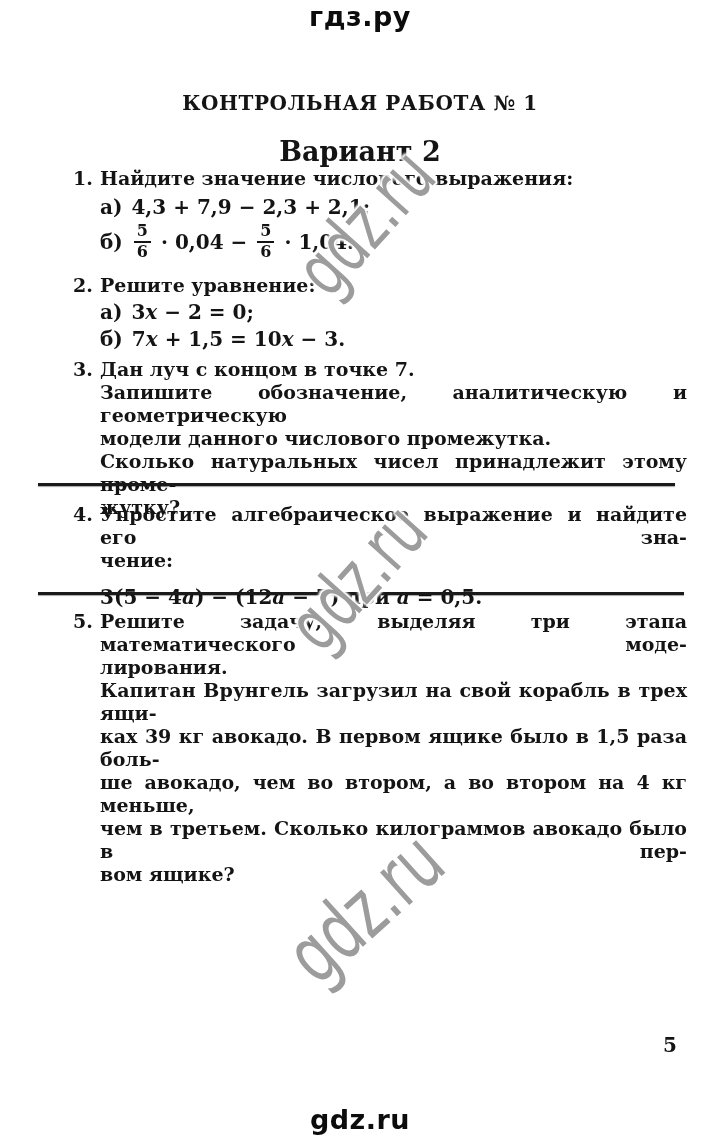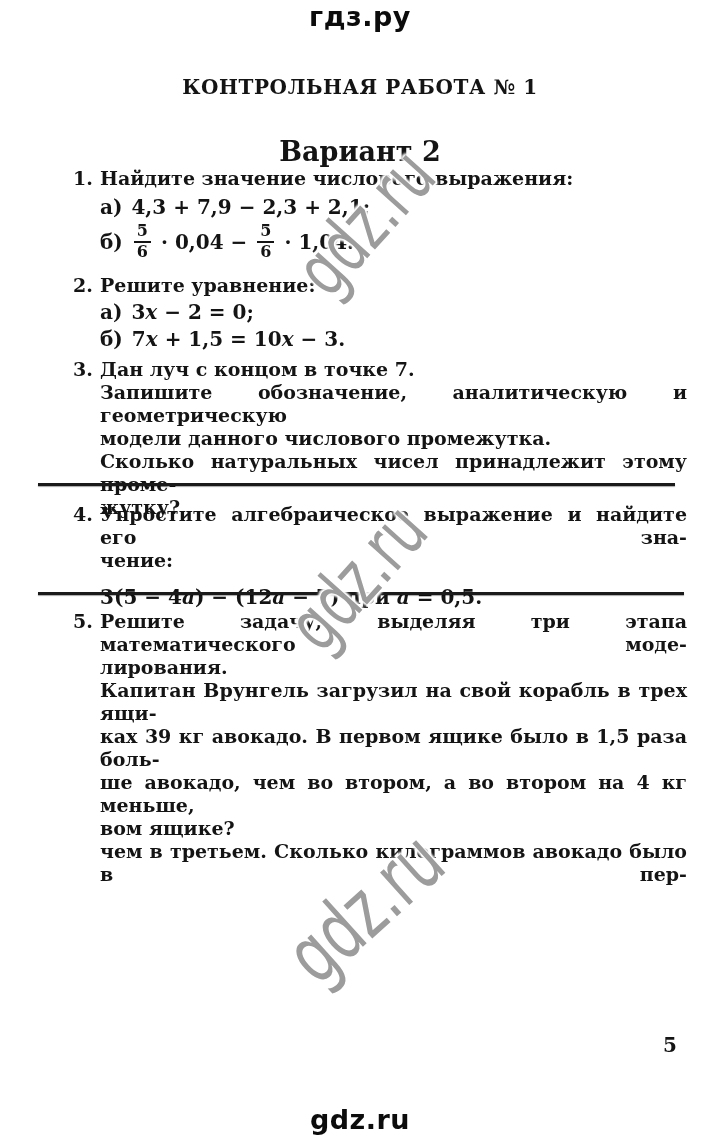--- a/index.html
+++ b/index.html
@@ -13,21 +13,21 @@
   .site-logo {
     position:absolute; left:0; width:100%; text-align:center;
     font-family:"DejaVu Sans", sans-serif; font-weight:bold;
     color:#0c0c0c; letter-spacing:0.5px;
   }
   .site-logo.top { top:1px; font-size:27px; }
   .site-logo.bottom { top:1104px; font-size:27px; }
 
   
   .doc-title {
-    position:absolute; top:75px; left:0; width:100%; text-align:center;
+    position:absolute; top:91px; left:0; width:100%; text-align:center;
     font-weight:bold; font-size:20px; letter-spacing:0.6px;
   }
   .doc-variant {
     position:absolute; top:136px; left:0; width:100%; text-align:center;
     font-weight:bold; font-size:27px;
   }
 
   
   .prob { position:absolute; left:73px; width:614px; font-weight:bold; font-size:19px; }
   .line { position:relative; padding-left:27px; line-height:23px; }
@@ -132,22 +132,22 @@
   </div>
 
   <div class="divider d2"></div>
 
   <div class="prob" id="p5">
     <div class="line just"><span class="pnum">5.</span><span>Решите задачу, выделяя три этапа математического моде-</span></div>
     <div class="line">лирования.</div>
     <div class="line just">Капитан Врунгель загрузил на свой корабль в трех ящи-</div>
     <div class="line just">ках 39 кг авокадо. В первом ящике было в 1,5 раза боль-</div>
     <div class="line just">ше авокадо, чем во втором, а во втором на 4 кг меньше,</div>
+    <div class="line just">чем в третьем. Сколько килограммов авокадо было в пер-</div>
     <div class="line">вом ящике?</div>
-    <div class="line just">чем в третьем. Сколько килограммов авокадо было в пер-</div>
   </div>
 
   <div class="wm wm1">
       <span>gdz.ru</span>
     </div>
   <div class="wm wm2">
       <span>gdz.ru</span>
     </div>
   <div class="wm wm3">
       <span>gdz.ru</span>

